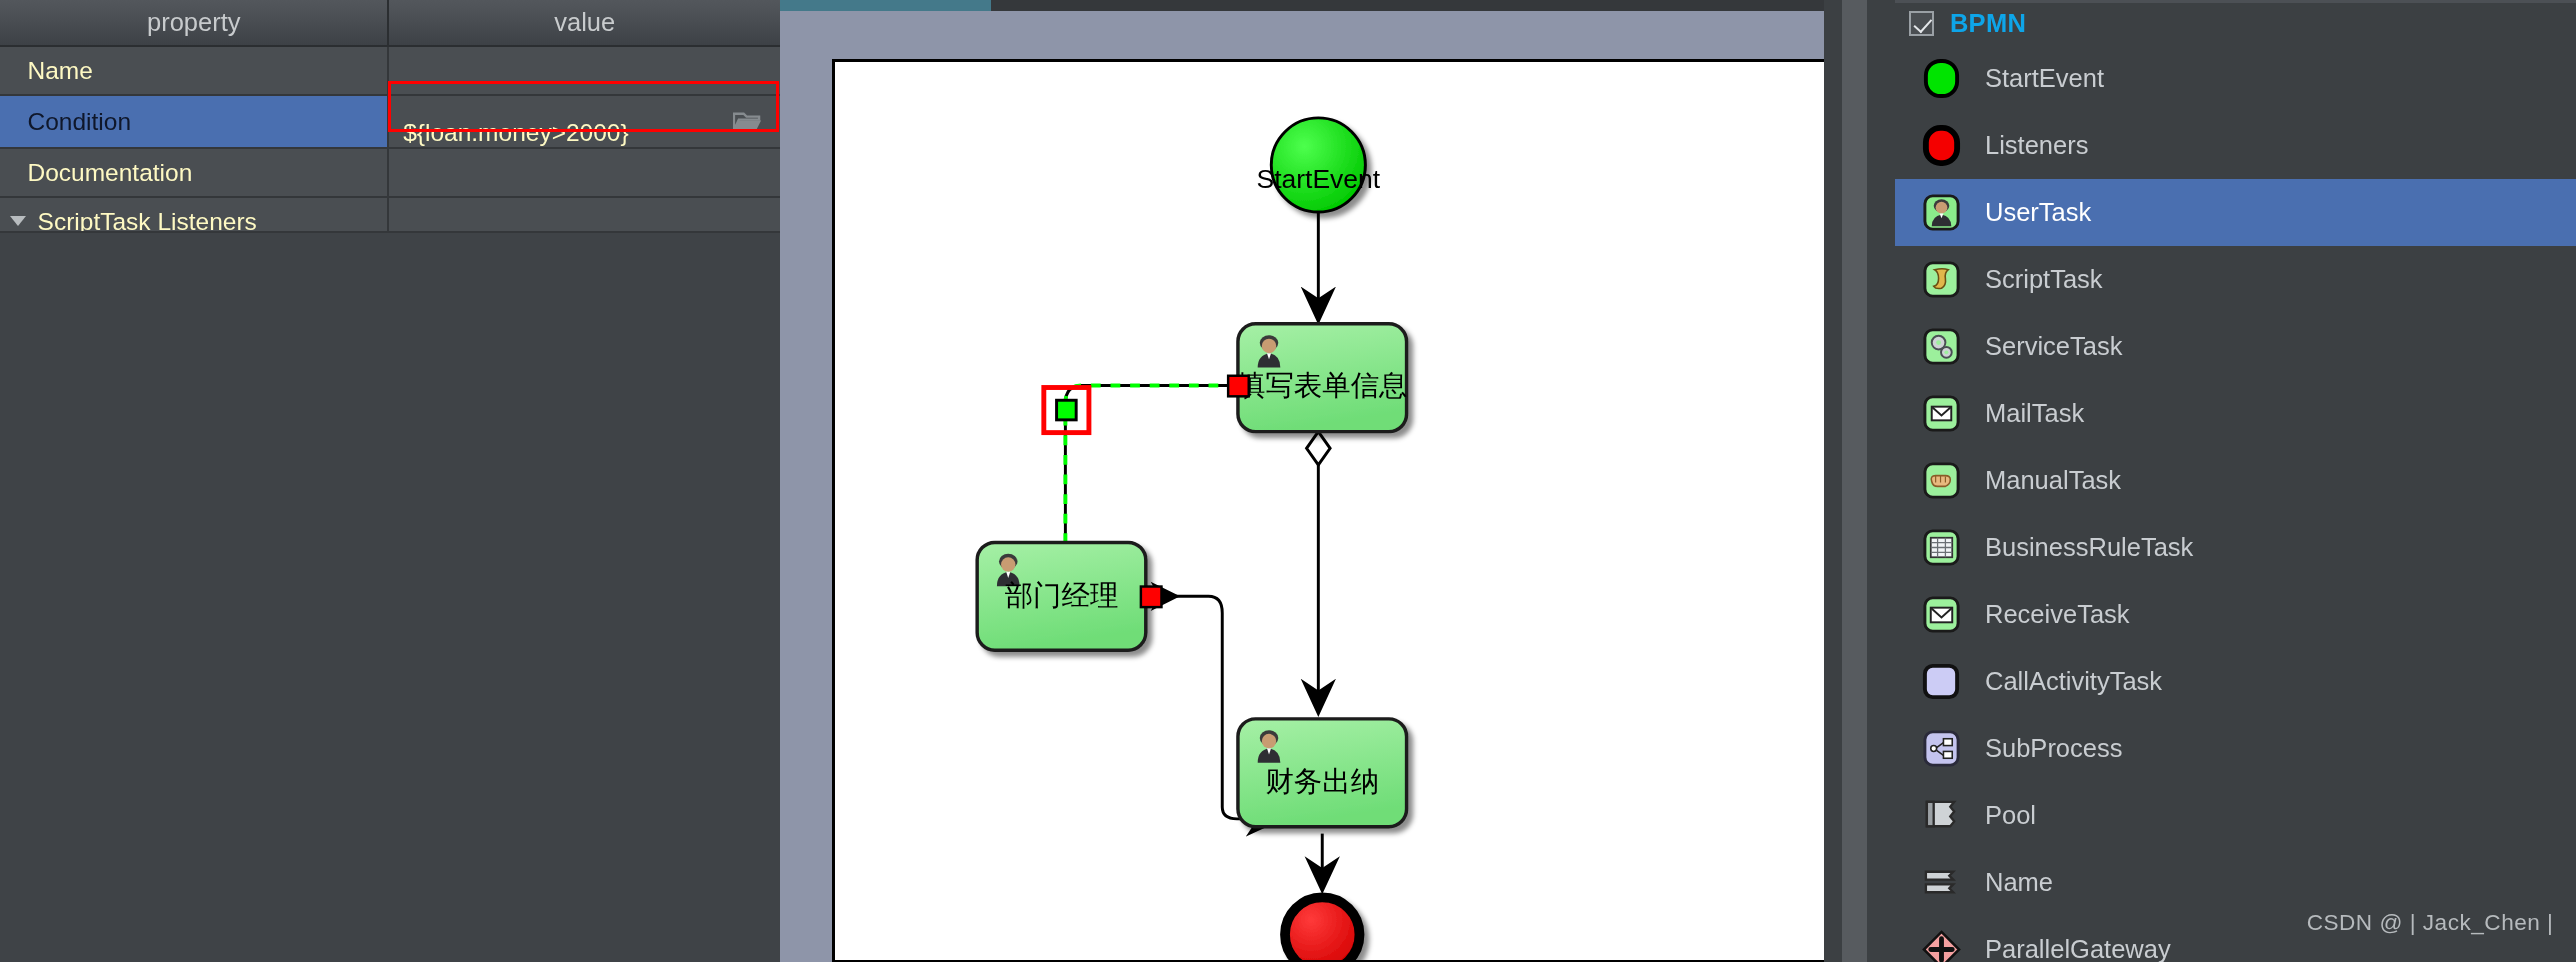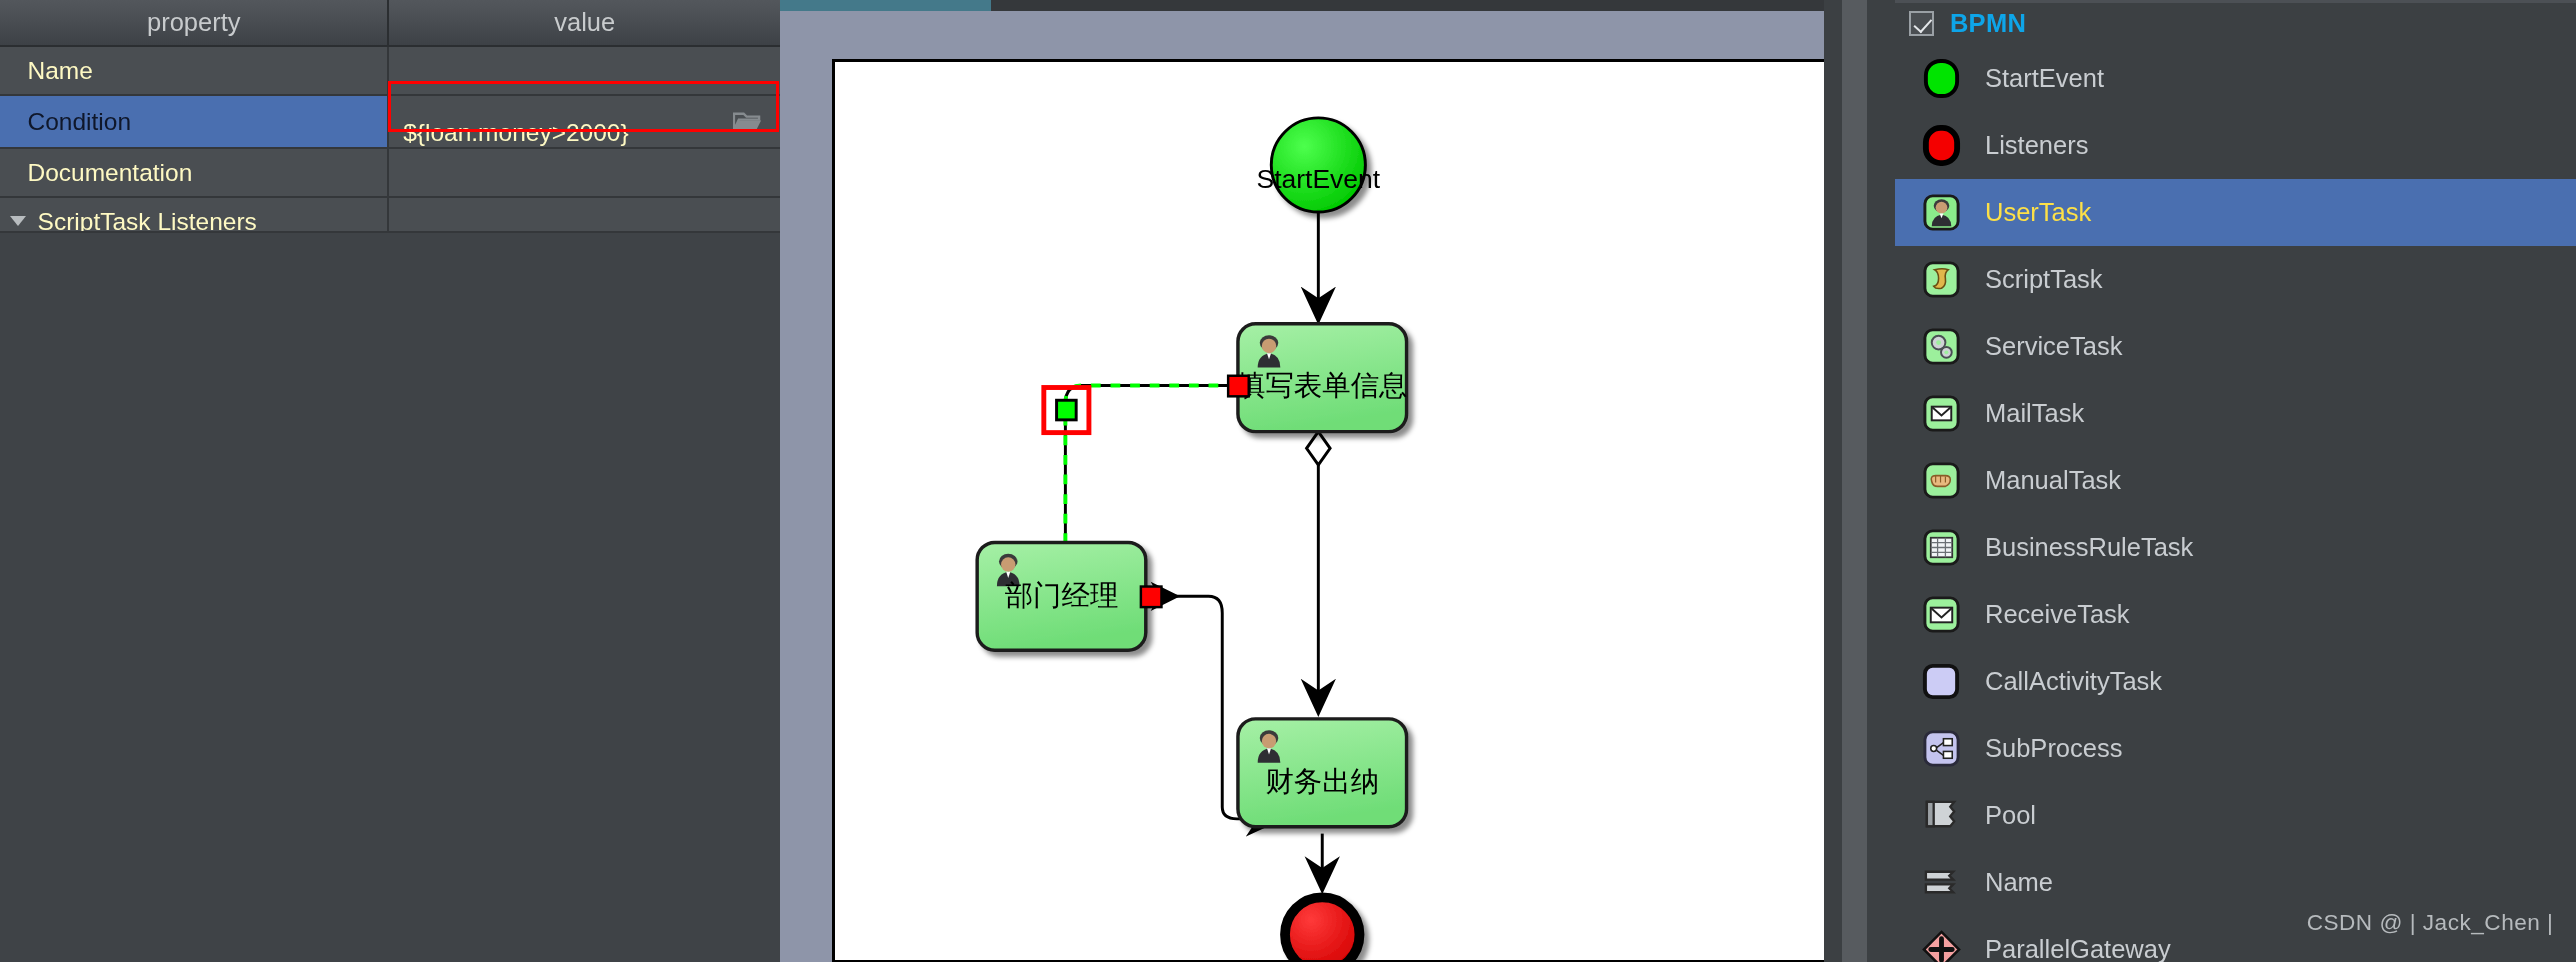--- a/index.html
+++ b/index.html
@@ -202,21 +202,21 @@
     width: 41px; height: 41px;
     margin-right: 23.5px;
     flex: 0 0 41px;
     position: relative;
   }
   .palette-item .pi-label {
     font-size: 25.5px;
     color: #c9cdd1;
     white-space: nowrap;
   }
-  .palette-item.active .pi-label { color: #fde047; }
+  .palette-item.active .pi-label { color: #ffffff; }
 
   .watermark {
     position: absolute;
     right: 23.5px; bottom: 27px;
     color: #b6babd;
     font-size: 22.6px;
     letter-spacing: 0.5px;
     text-align: right;
   }
 </style>

